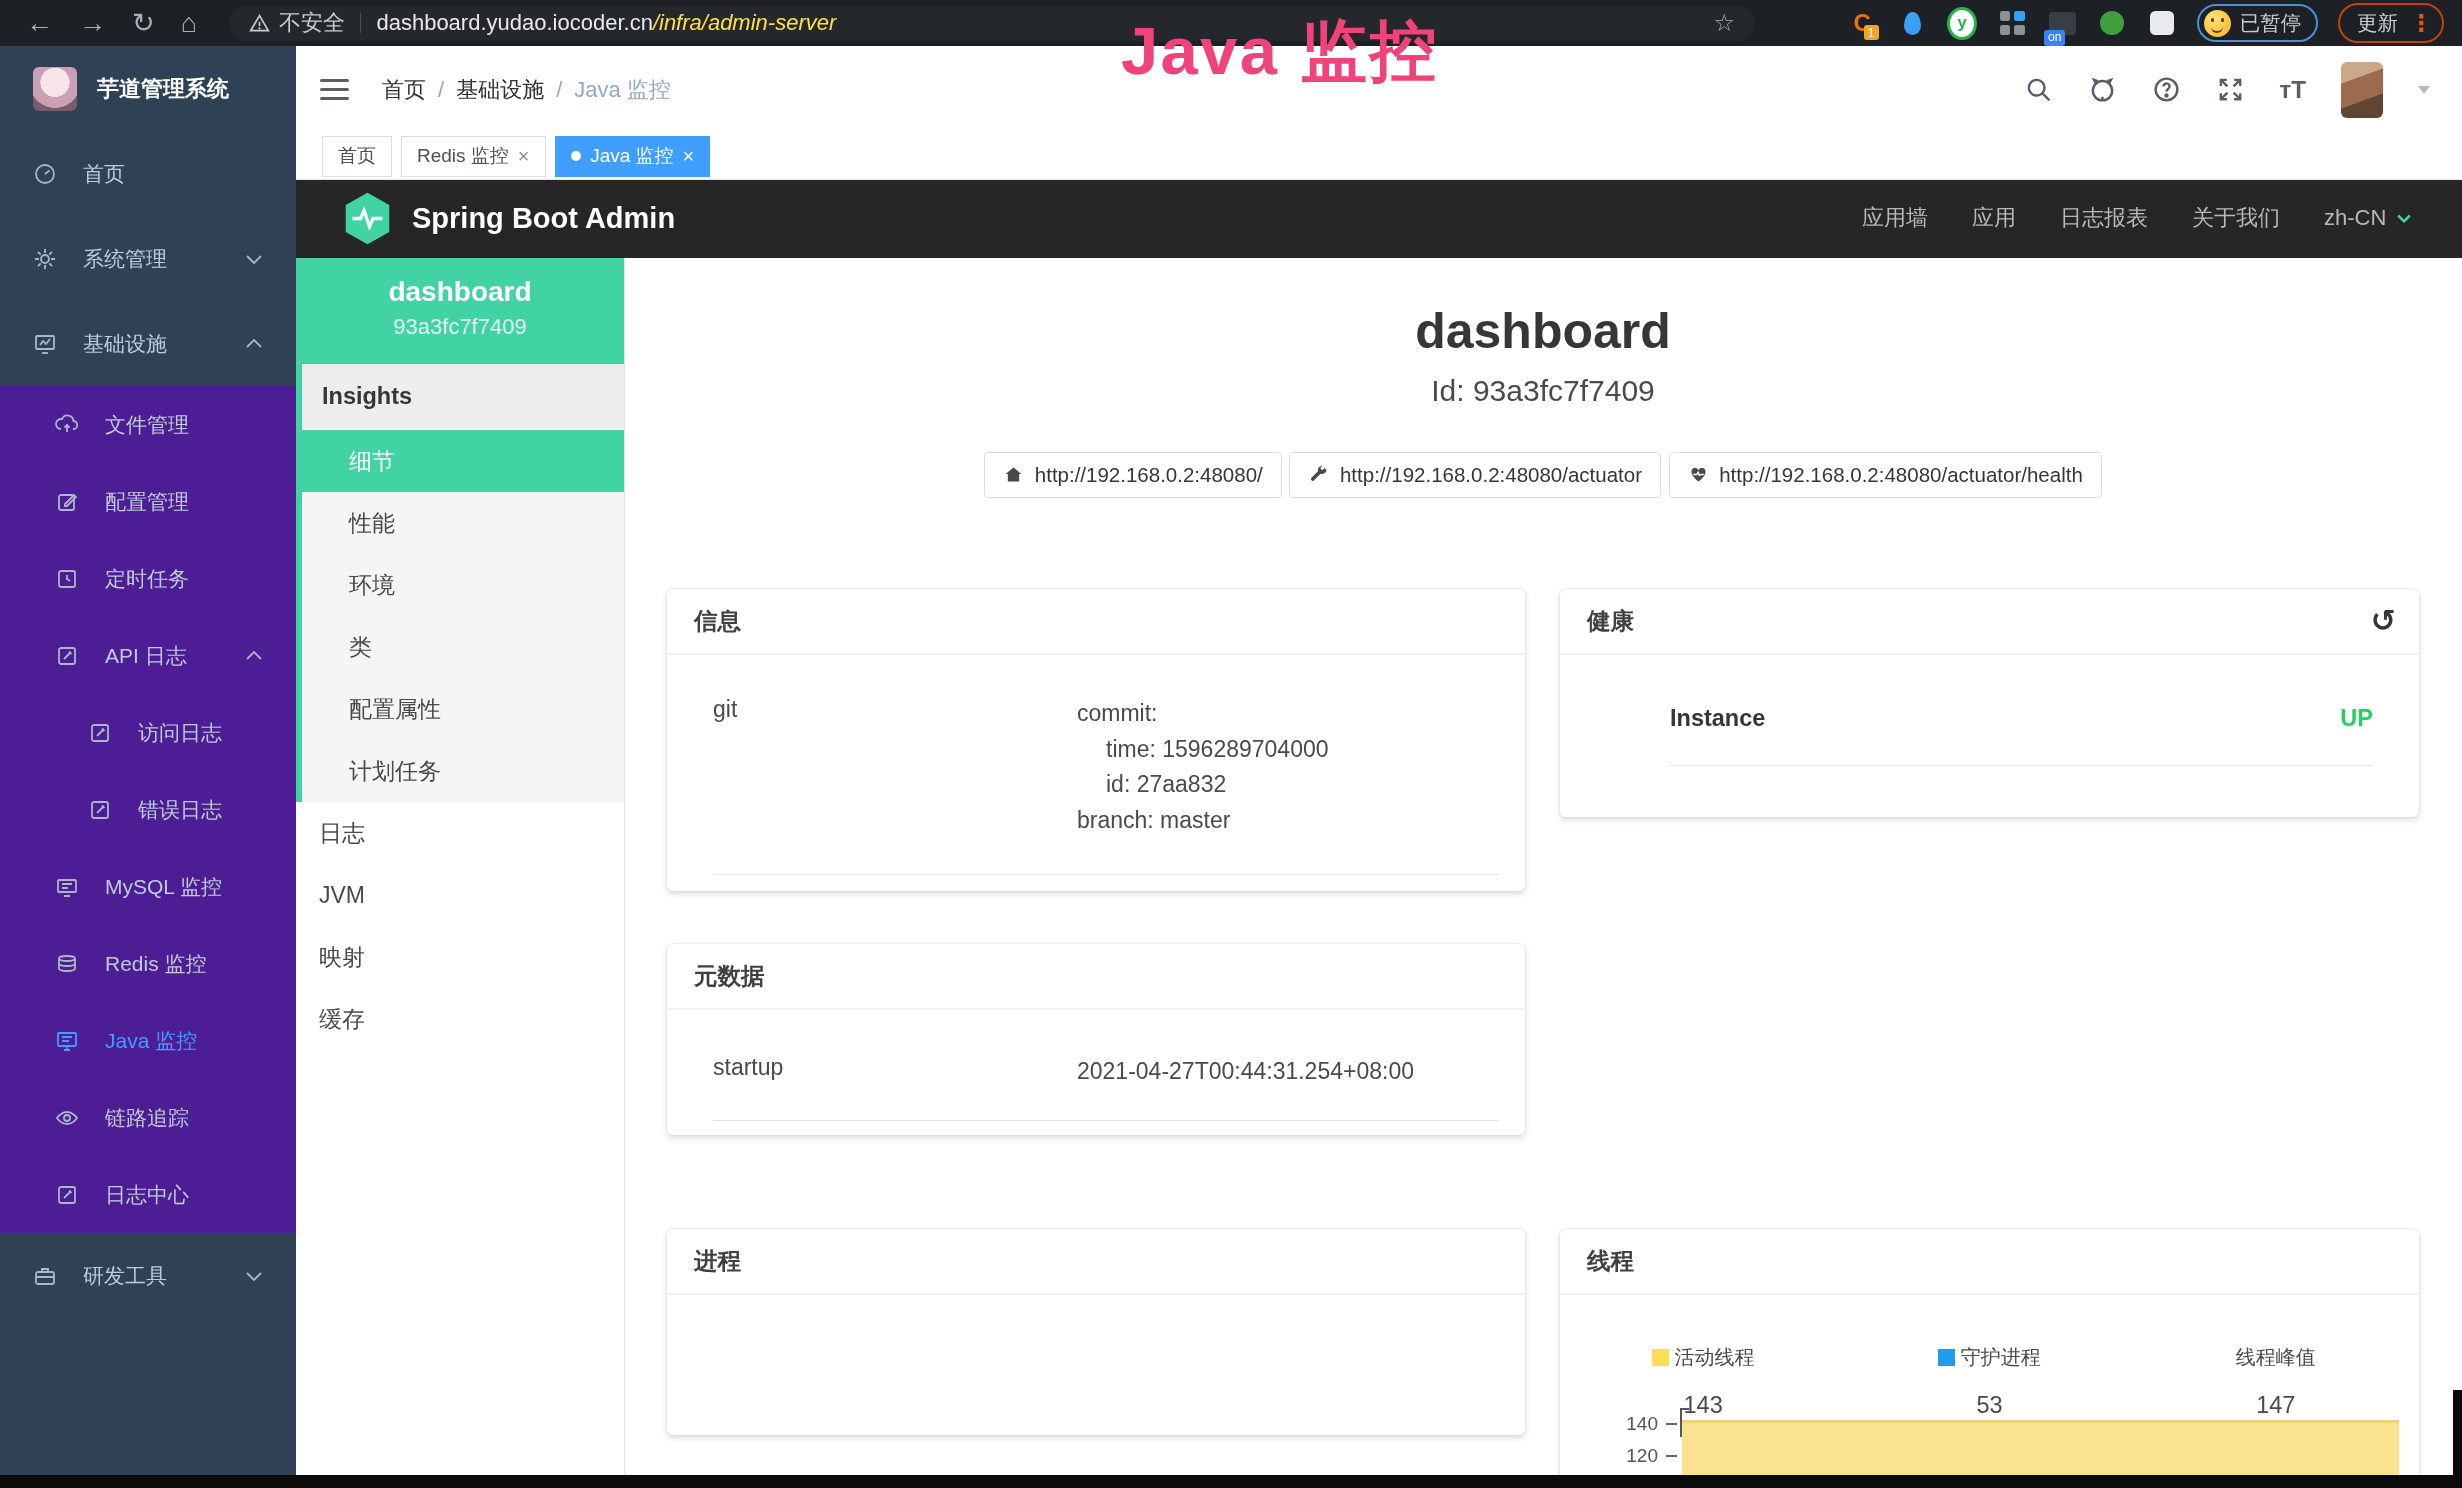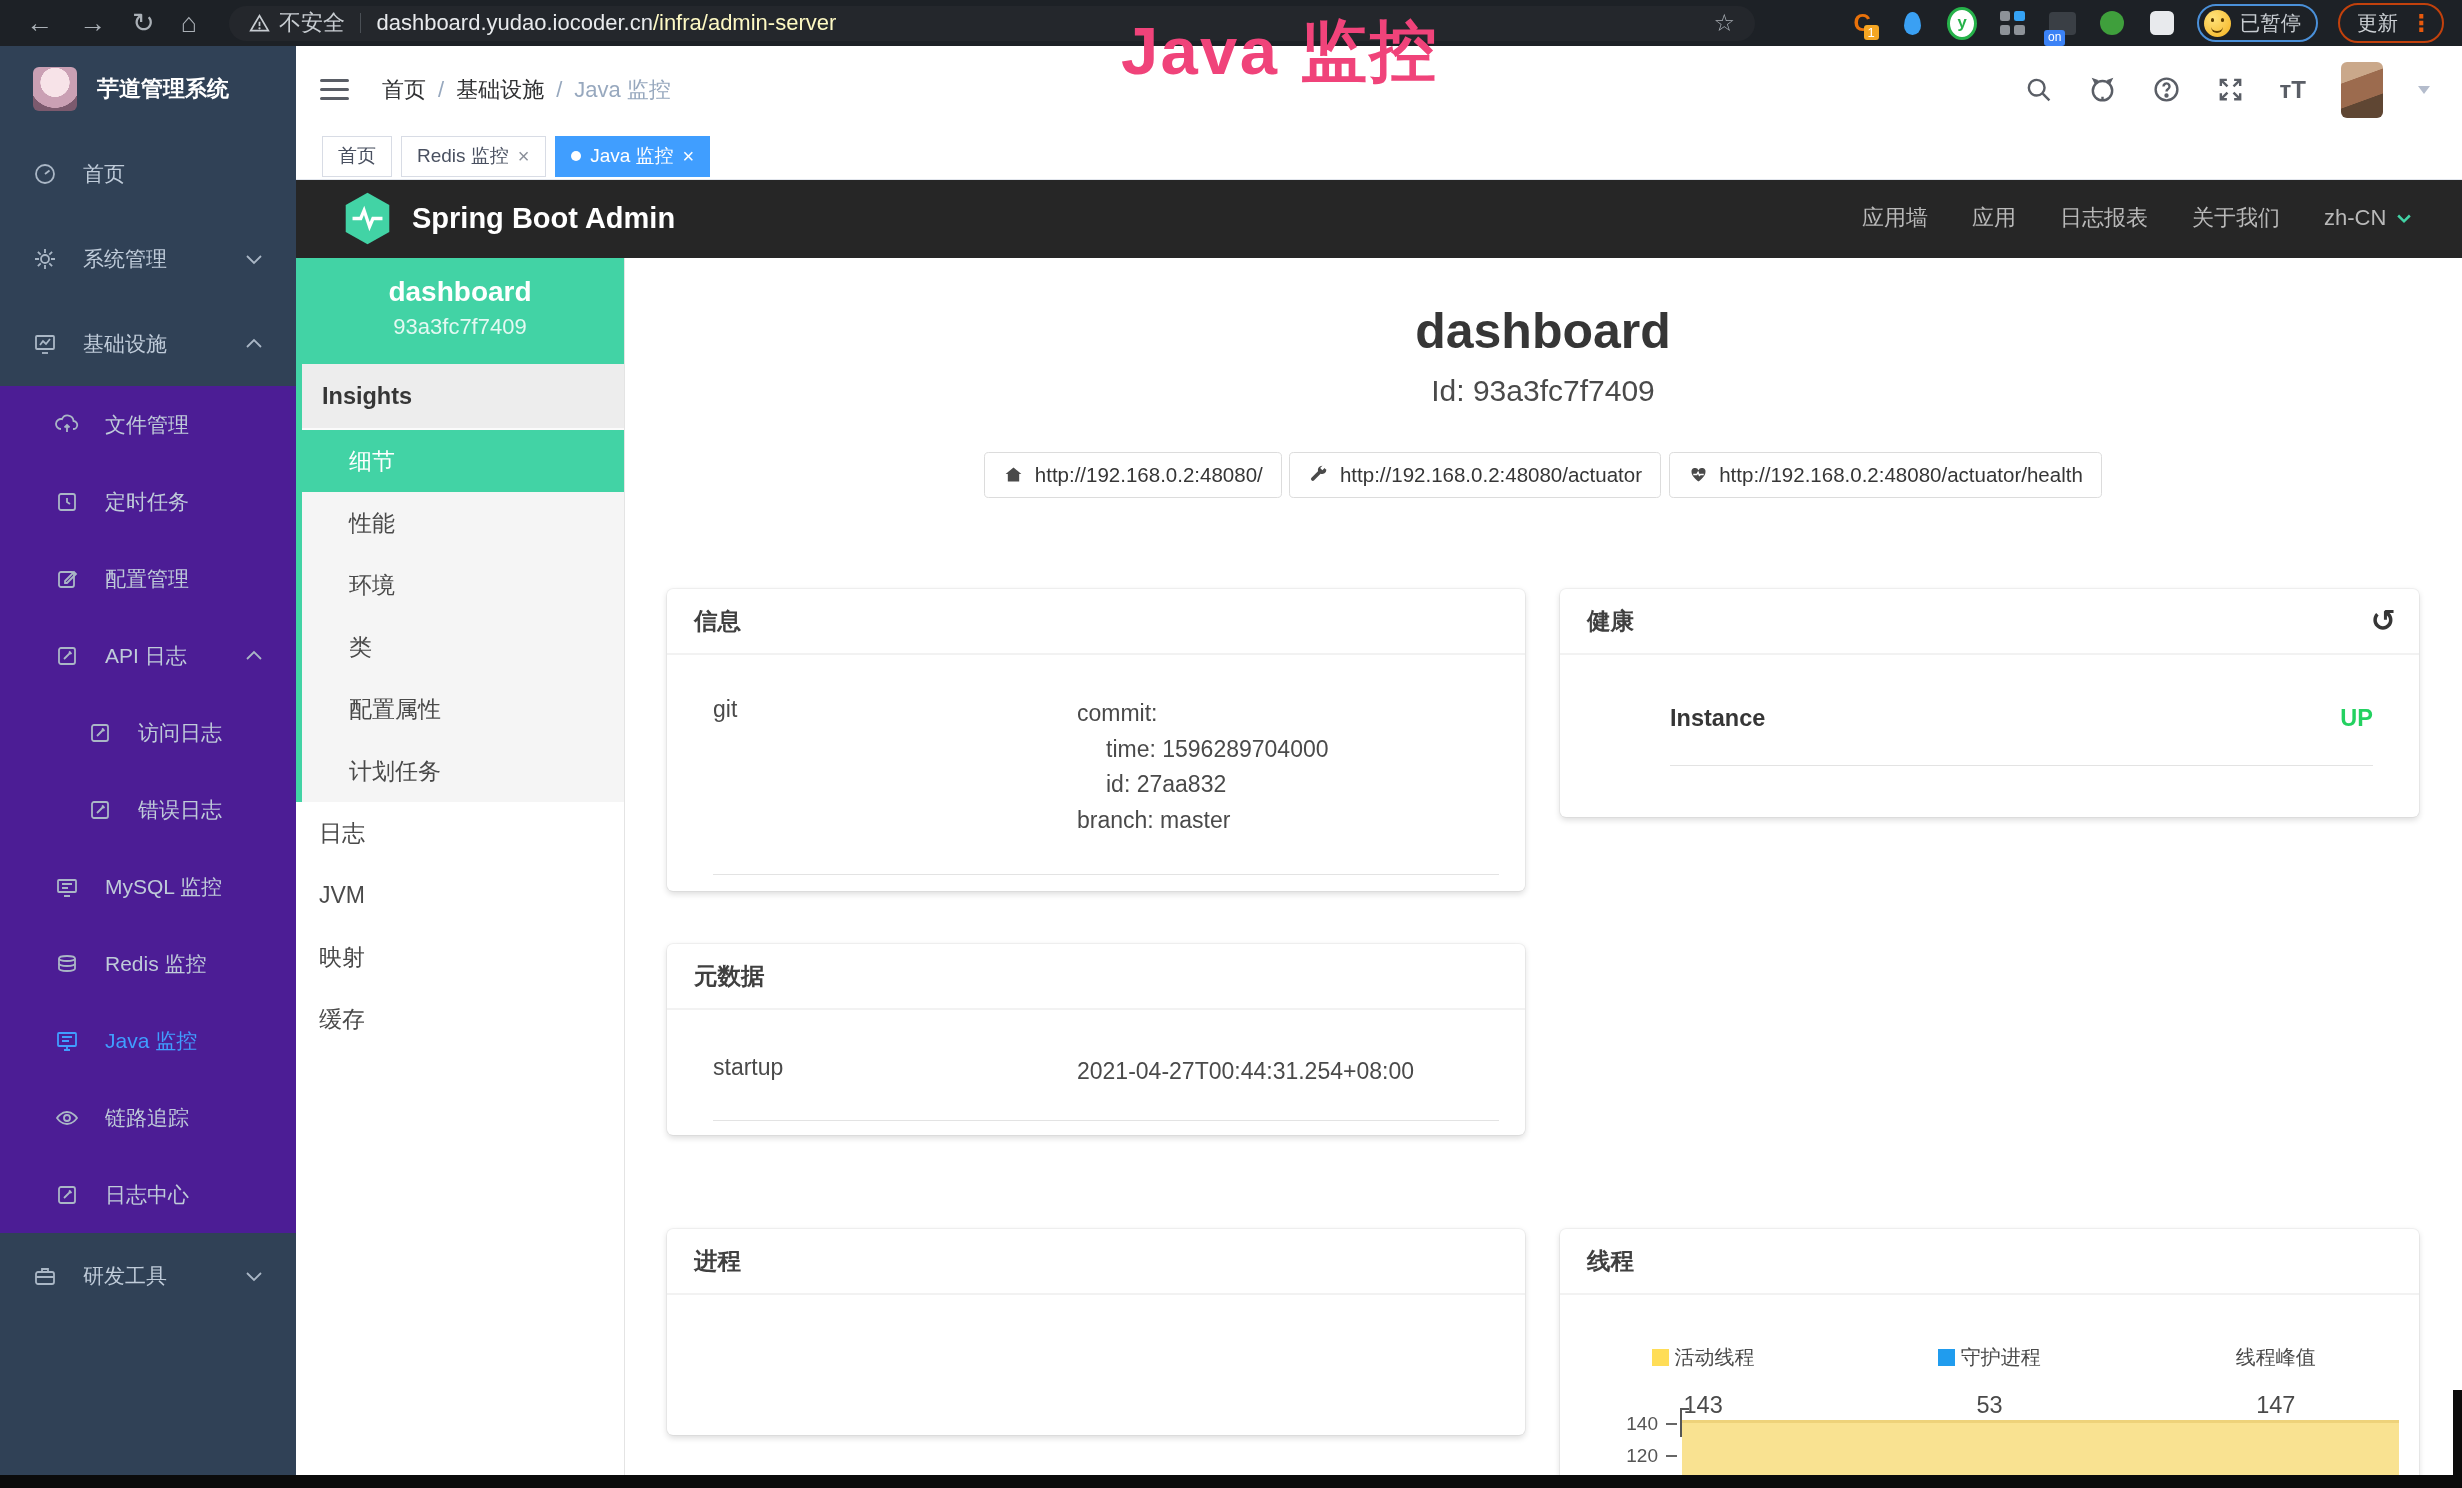--- a/index.html
+++ b/index.html
@@ -6,21 +6,21 @@
     font-family:"Liberation Sans","DejaVu Sans",sans-serif;}
   
   .browser-bar{position:absolute;left:0;top:0;width:2462px;height:46px;background:#1d2126;
     display:flex;align-items:center;color:#c7ccd1;z-index:5;}
   .bnav{font-size:27px;color:#aab0b6;margin-left:26px;line-height:46px;cursor:default;}
   .omnibox{margin-left:32px;height:35px;width:1486px;background:#24272c;border-radius:17.4px;
     display:flex;align-items:center;padding:0 20px;font-size:22px;}
   .warn-i{width:21px;height:21px;margin-right:9px;}
   .odiv{width:1.5px;height:20px;background:#4a4f55;margin:0 15px;}
   .host{color:#e8eaed;}
-  .path{color:#fef9c3;}
+  .path{color:#fde047;font-style:italic;}
   .star{margin-left:auto;font-size:24px;color:#aab0b6;}
   .ext-row{margin-left:auto;display:flex;align-items:center;gap:20px;margin-right:18px;}
   .ext{width:30px;height:30px;display:flex;align-items:center;justify-content:center;position:relative;}
   .ext-c{color:#e8710a;font-weight:700;font-size:24px;}
   .badge1{position:absolute;right:-1.5px;bottom:-1.5px;background:#f5a623;color:#fff;font-size:13px;
     width:15px;height:15px;border-radius:3px;display:flex;align-items:center;justify-content:center;}
   .dot-blue{width:16.7px;height:23px;border-radius:50% 50% 50% 50%/60% 60% 40% 40%;background:#3aa0f3;}
   .circ-y{width:27px;height:27px;border-radius:50%;background:#fff;border:3.8px solid #26b24a;color:#26b24a;
     font-size:16.7px;font-weight:700;display:flex;align-items:center;justify-content:center;}
   .grid4{display:grid;grid-template-columns:10.6px 10.6px;grid-gap:3.8px;}
@@ -245,31 +245,31 @@
   <div class="sub-wrap">
     <div class="s-item">
       <svg viewBox="0 0 24 24">
           <path d="M6 16a5 5 0 1 1 1-9.9A6 6 0 0 1 18.5 8 4 4 0 0 1 18 16"></path>
           <path d="M12 19v-7M9.5 14.5 12 12l2.5 2.5"></path>
         </svg>
       <span class="lab">文件管理</span>
     </div>
     <div class="s-item">
       <svg viewBox="0 0 24 24">
+          <rect x="4" y="5" width="15" height="15" rx="2"></rect>
+          <path d="M10 14l9-9 2 2-9 9h-2z"></path>
+        </svg>
+      <span class="lab">配置管理</span>
+    </div>
+    <div class="s-item">
+      <svg viewBox="0 0 24 24">
           <rect x="4" y="4" width="16" height="16" rx="2"></rect>
           <path d="M12 8v4l3 2"></path>
         </svg>
       <span class="lab">定时任务</span>
-    </div>
-    <div class="s-item">
-      <svg viewBox="0 0 24 24">
-          <rect x="4" y="5" width="15" height="15" rx="2"></rect>
-          <path d="M10 14l9-9 2 2-9 9h-2z"></path>
-        </svg>
-      <span class="lab">配置管理</span>
     </div>
     <div class="s-item">
       <svg viewBox="0 0 24 24">
           <rect x="4" y="4" width="16" height="16" rx="2"></rect>
           <path d="M9 15l7-7M14 7.5l2.5 2.5"></path>
         </svg>
       <span class="lab">API 日志</span>
       <svg class="chev" viewBox="0 0 24 24">
           <polyline points="5,15 12,8 19,15"></polyline>
         </svg>

